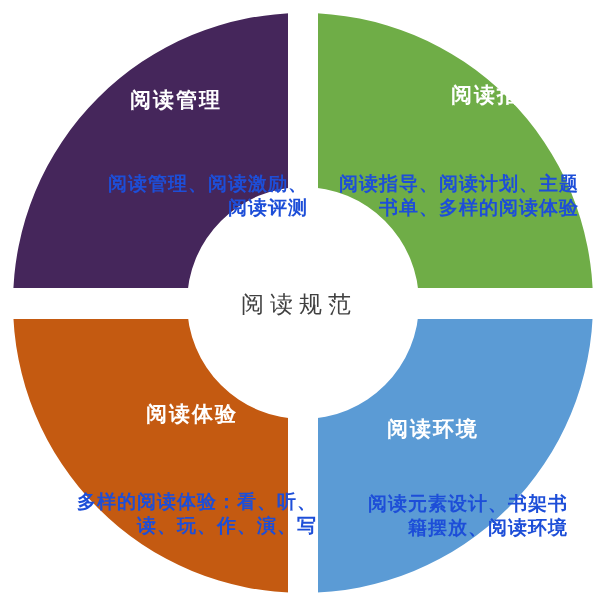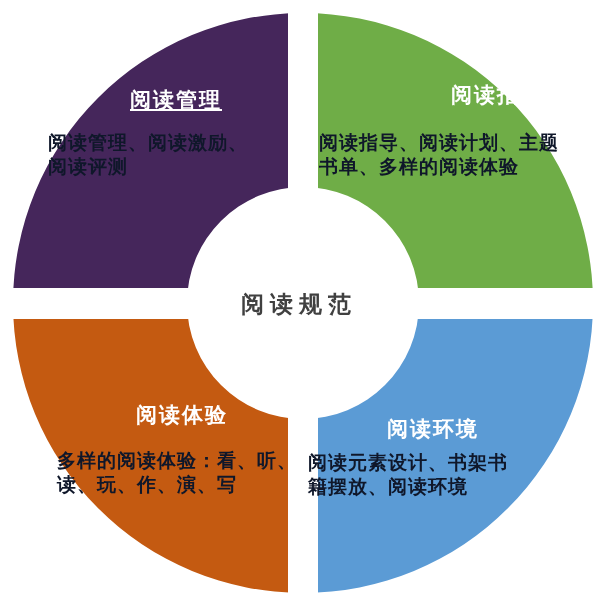--- a/index.html
+++ b/index.html
@@ -29,44 +29,45 @@
     font-weight: bold;
     letter-spacing: 2px;
     padding-left: 2px;
     box-sizing: border-box;
     line-height: 25px;
     white-space: nowrap;
   }
   .q-desc {
     position: absolute;
     width: 260px;
-    text-align: left;
-    color: #0f172a;
+    text-align: right;
+    color: #1d4ed8;
     font-size: 19px;
     font-weight: bold;
     letter-spacing: 1px;
     line-height: 24px;
     white-space: pre-line;
+    margin-top: 41px;
   }
-  .title-tl { left: 75px;  top: 87px; text-decoration: underline;  }
+  .title-tl { left: 75px;  top: 87px;  }
   .desc-tl  { left: 48px;  top: 131px; }
   .title-tr { left: 343px; top: 82px; text-align: right;  }
   .desc-tr  { left: 319px; top: 131px; }
-  .title-bl { left: 81px;  top: 402px; }
+  .title-bl { left: 91px;  top: 402px; font-family: Liberation Serif, serif; }
   .desc-bl  { left: 57px;  top: 449px; }
   .title-br { left: 332px; top: 416px; }
   .desc-br  { left: 308px; top: 451px; }
   .center-label {
     position: absolute;
     left: 166px;
     top: 291px;
     width: 260px;
     text-align: center;
     font-size: 23px;
-    font-weight: bold;
+    font-weight: normal;
     letter-spacing: 6px;
     padding-left: 6px;
     box-sizing: border-box;
     line-height: 26px;
     white-space: nowrap;
   }
 </style>
 </head>
 <body>
 

